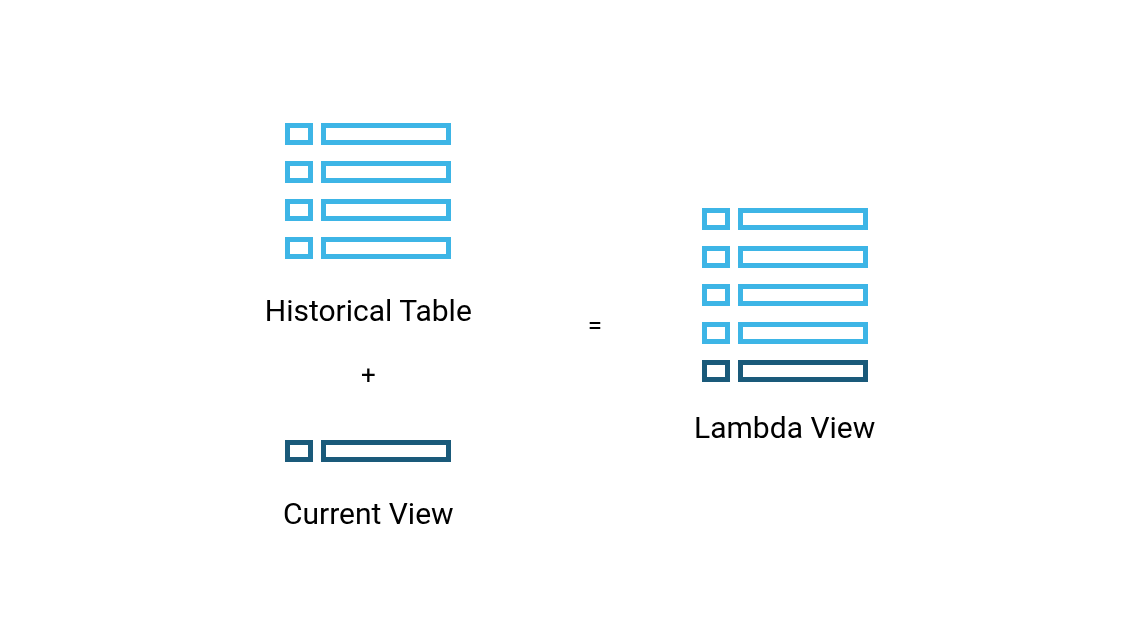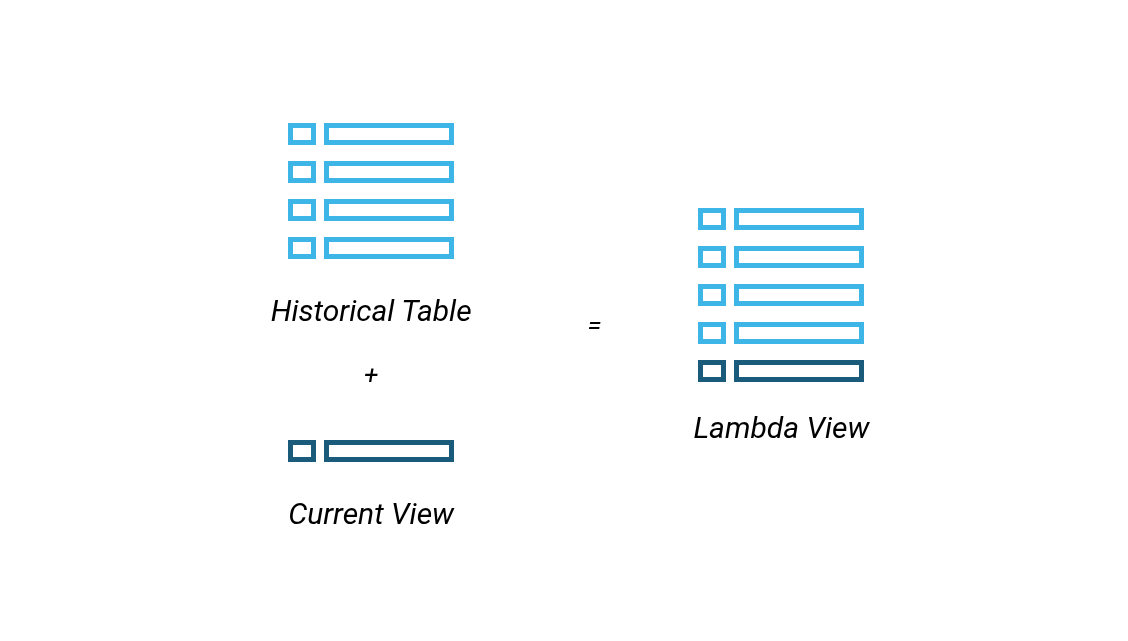--- a/index.html
+++ b/index.html
@@ -1,19 +1,18 @@
 <!DOCTYPE html>
 <html><head>
   <meta charset="utf-8">
   <style>
     * {
       margin: 0;
       padding: 4px;
       box-sizing: border-box;
-      font-style: italic;
     }
     body {
       width: 1128px;
       height: 641px;
       background: #ffffff;
       font-family: -apple-system, BlinkMacSystemFont, "Segoe UI", Roboto, Helvetica, Arial, sans-serif;
       position: relative;
     }
     .container {
       display: flex;

